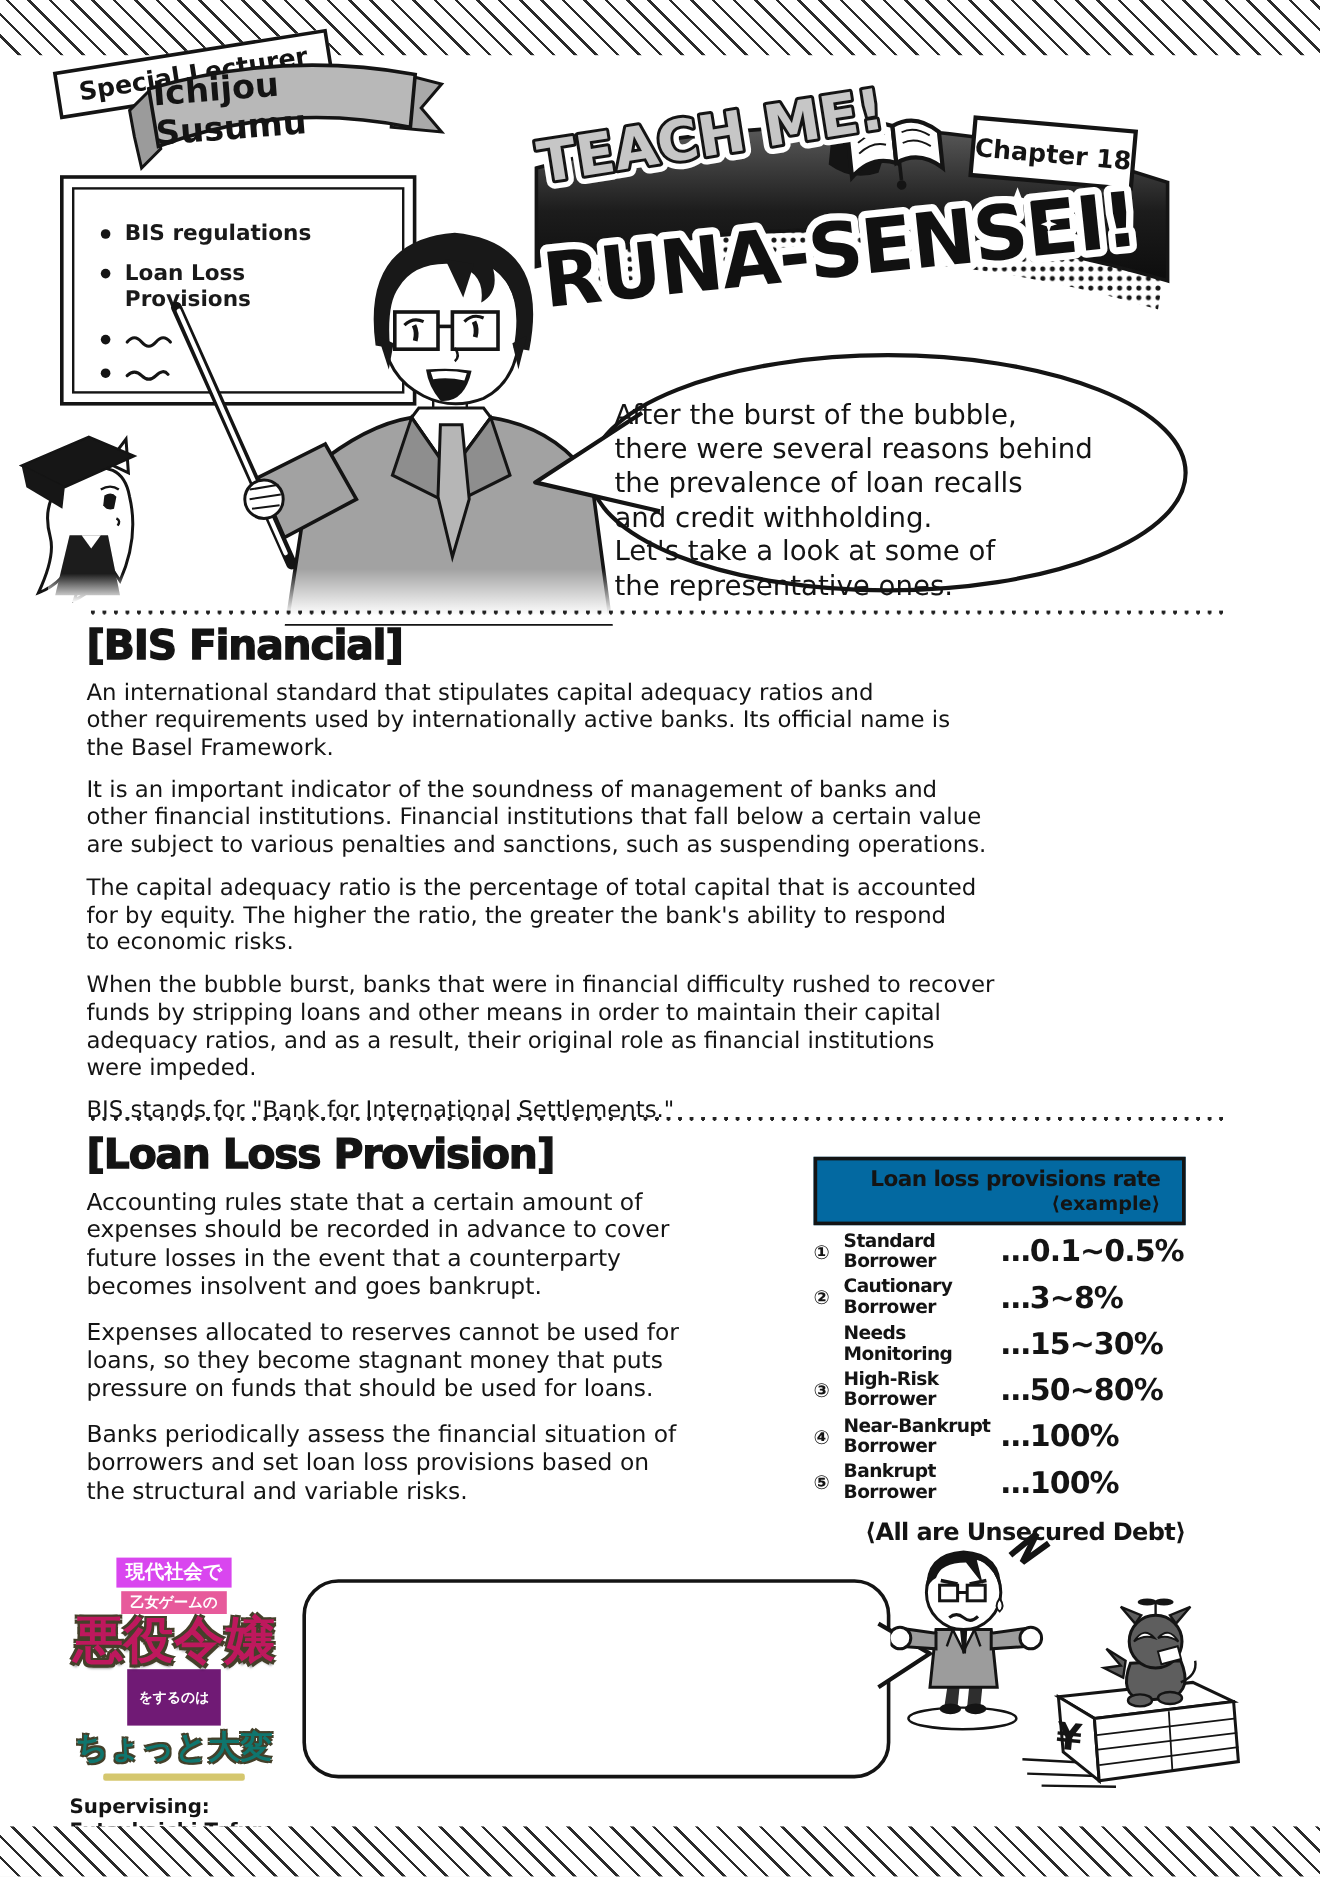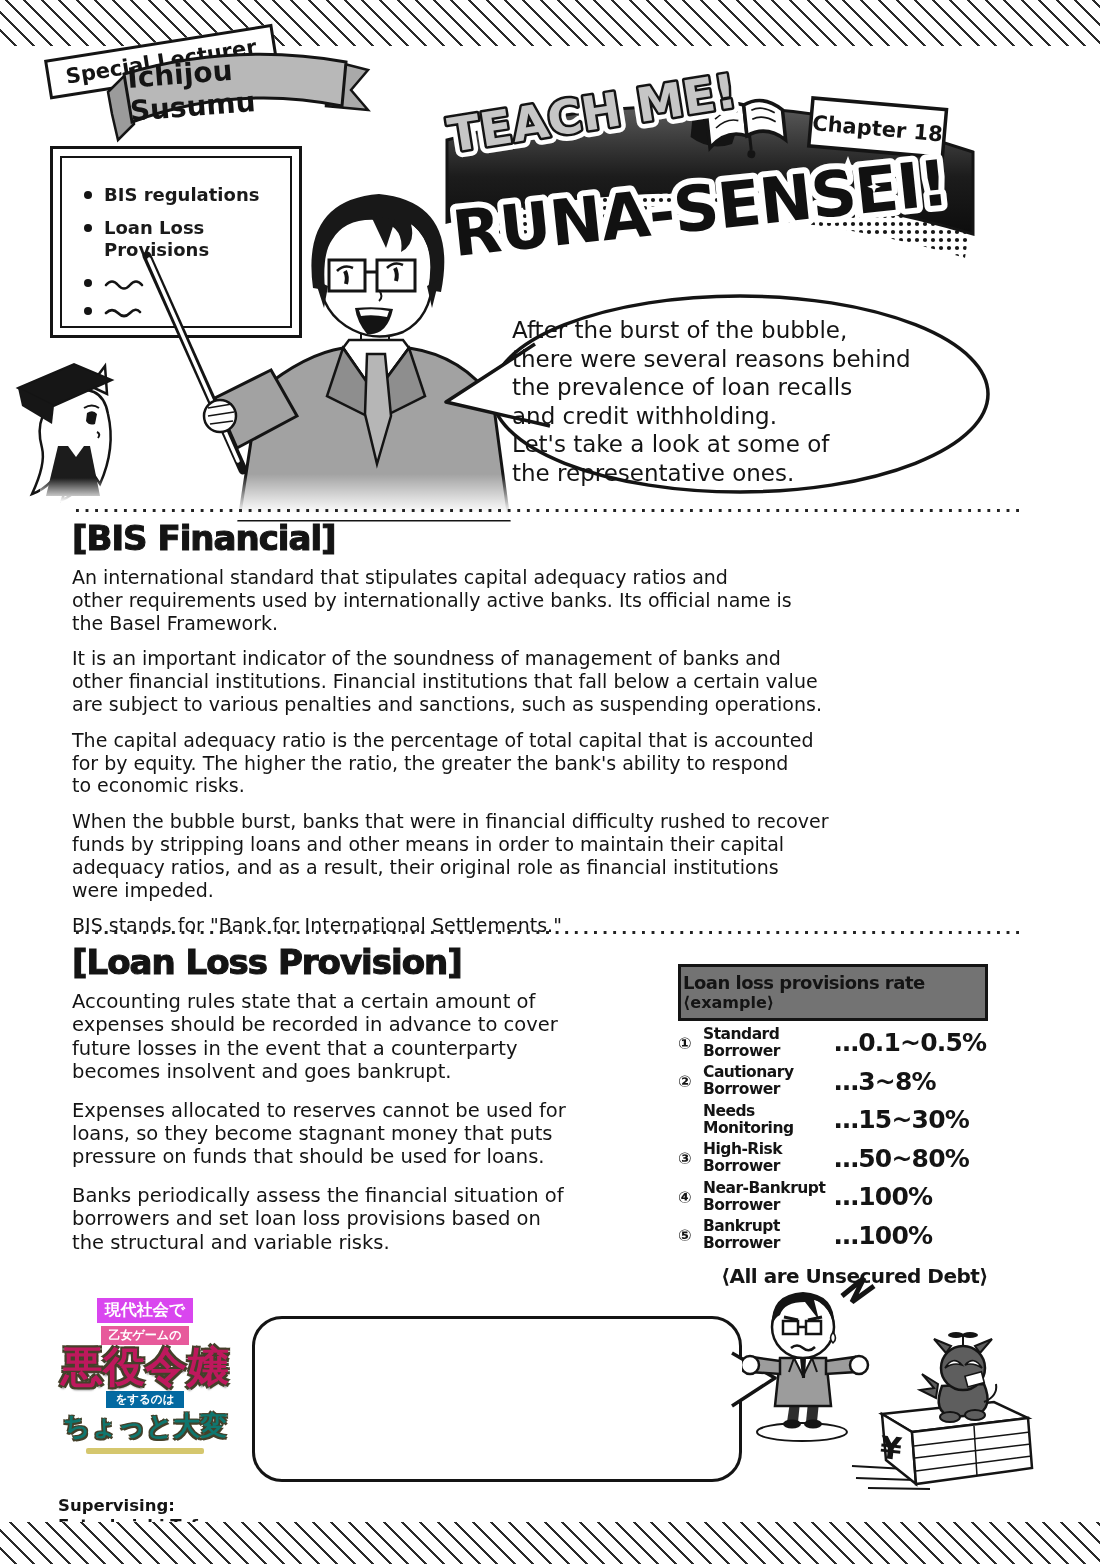--- a/index.html
+++ b/index.html
@@ -8,39 +8,39 @@
   .abs{position:absolute;}
   .hatch{background:repeating-linear-gradient(45deg,#ffffff 0 10.5px,#2b2b2b 10.5px 12.6px);}
   .dotline{height:5px;background-image:radial-gradient(circle 1.7px at 2.4px 2.4px,#222 98%,transparent);
            background-size:9.6px 5px;background-repeat:repeat-x;}
   .pre{white-space:pre-line;}
   .heading{font-size:34px;font-weight:bold;letter-spacing:-1px;-webkit-text-stroke:1.1px #141414;}
   .para{font-size:19px;line-height:1.2;margin:0 0 13px 0;}
   .bubble-text{font-size:23px;line-height:1.24;}
   .sp-box{background:#fff;border:3px solid #141414;padding:5px 16px;font-size:21px;font-weight:600;
           transform:rotate(-9deg);transform-origin:left top;}
-  .board{border:3px solid #141414;background:#fff;}
+  .board{border:3px solid #141414;background:#fff;padding-left:45px;}
   .board-inner{position:absolute;left:7px;top:7px;right:7px;bottom:7px;border:2px solid #141414;padding:26px 12px 0 22px;}
   .wb-row{display:flex;align-items:flex-start;margin-bottom:10px;}
   .wb-dot{width:8px;height:8px;border-radius:50%;background:#141414;margin:7px 12px 0 0;flex:0 0 auto;}
   .wb-label{font-size:18px;font-weight:600;line-height:1.25;color:#1a1a1a;}
-  .tbl-head{border:3px solid #141414;background:#737373;text-align:left;padding:5px 18px 6px 2px;}
+  .tbl-head{border:3px solid #141414;background:#0369a1;text-align:right;padding:5px 18px 6px 2px;}
   .tbl-title{font-size:18px;font-weight:bold;letter-spacing:-0.5px;}
   .tbl-sub{font-size:16px;font-weight:bold;}
   .t-row{display:grid;grid-template-columns:25px 131px 1fr;align-items:center;margin-top:5px;}
   .t-num{font-size:16px;font-weight:bold;padding-top:1px;}
   .t-label{font-size:15.5px;font-weight:bold;line-height:1.08;letter-spacing:-0.5px;}
   .t-value{font-size:25px;font-weight:bold;letter-spacing:-0.8px;white-space:nowrap;}
   .t-note{font-size:20px;font-weight:bold;letter-spacing:-0.5px;text-align:right;margin-top:12px;}
   .logo-line{display:block;margin:0 auto;text-align:center;font-weight:bold;width:max-content;}
   .lg1{background:#d946ef;color:#fff;font-size:16px;padding:2px 8px;}
   .lg2{background:#e75a9b;color:#fff;font-size:12px;padding:1px 8px;margin-top:3px;}
   .lg3{font-family:"DejaVu Serif",serif;font-size:42px;line-height:1.05;color:#be185d;
        text-shadow:-2px -2px 0 #44402a,2px -2px 0 #44402a,-2px 2px 0 #44402a,2px 2px 0 #44402a,0 3px 2px rgba(0,0,0,.45);}
-  .lg4{background:#0369a1;color:#fff;font-size:11.5px;padding:1px 10px;margin-top:2px;}
+  .lg4{background:#701a75;color:#fff;font-size:11.5px;padding:16px 10px;margin-top:2px;}
   .lg5{font-family:Liberation Serif, serif;font-size:27px;color:#0f766e;
        text-shadow:-1.5px -1.5px 0 #44402a,1.5px -1.5px 0 #44402a,-1.5px 1.5px 0 #44402a,1.5px 1.5px 0 #44402a;}
   .lg-cap{width:118px;height:6px;margin:4px auto 0 auto;background:#cbb94a;border-radius:2px;opacity:.8;}
   .supervise{font-size:16.5px;font-weight:600;line-height:1.22;}
   .bubble2{background:#fff;border:3.5px solid #141414;border-radius:30px;}
 </style>
 </head>
 <body>
 
 <div id="page">
@@ -177,21 +177,21 @@
     <path d="M16,36 L52,54 L50,72 L20,54 Z" fill="#161616"></path>
     <path d="M56,94 L88,94 L98,144 L44,144 Z" fill="#1c1c1c"></path>
     <path d="M66,94 L74,105 L82,94 Z" fill="#fff"></path>
     <rect x="38" y="126" width="66" height="24" fill="url(#fadeW2)"></rect>
   </svg>
 
   <svg class="abs" style="left:438px;top:292px;" width="556" height="212" viewBox="0 0 556 212">
     <ellipse cx="302" cy="102" rx="248" ry="98" fill="#fff" stroke="#141414" stroke-width="3.5"></ellipse>
     <path d="M97,52 L8,110 L112,134" fill="#fff" stroke="#141414" stroke-width="3.5" stroke-linejoin="round"></path>
   </svg>
-  <div class="abs bubble-text pre" style="left:512px;top:316px;width:460px;">After the burst of the bubble,
+  <div class="abs bubble-text pre" style="left:512px;top:332px;width:460px;">After the burst of the bubble,
 there were several reasons behind
 the prevalence of loan recalls
 and credit withholding.
 Let's take a look at some of
 the representative ones.</div>
 
   <div class="abs dotline" style="left:75px;top:508px;width:950px;"></div>
 
   <div class="abs" style="left:72px;top:518px;width:960px;">
     <div class="heading">[BIS Financial]</div>

